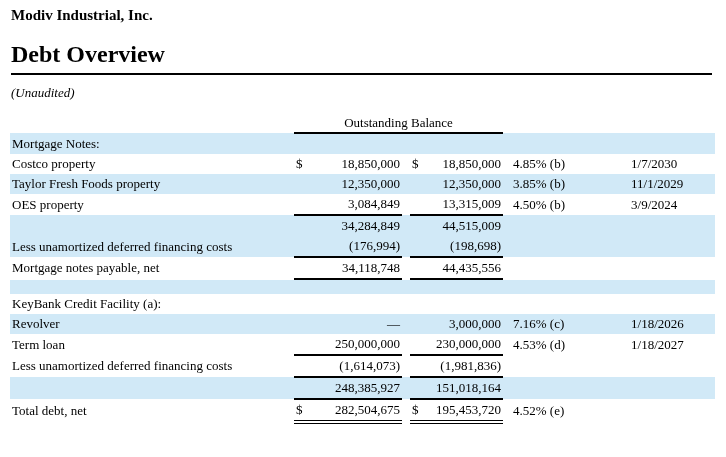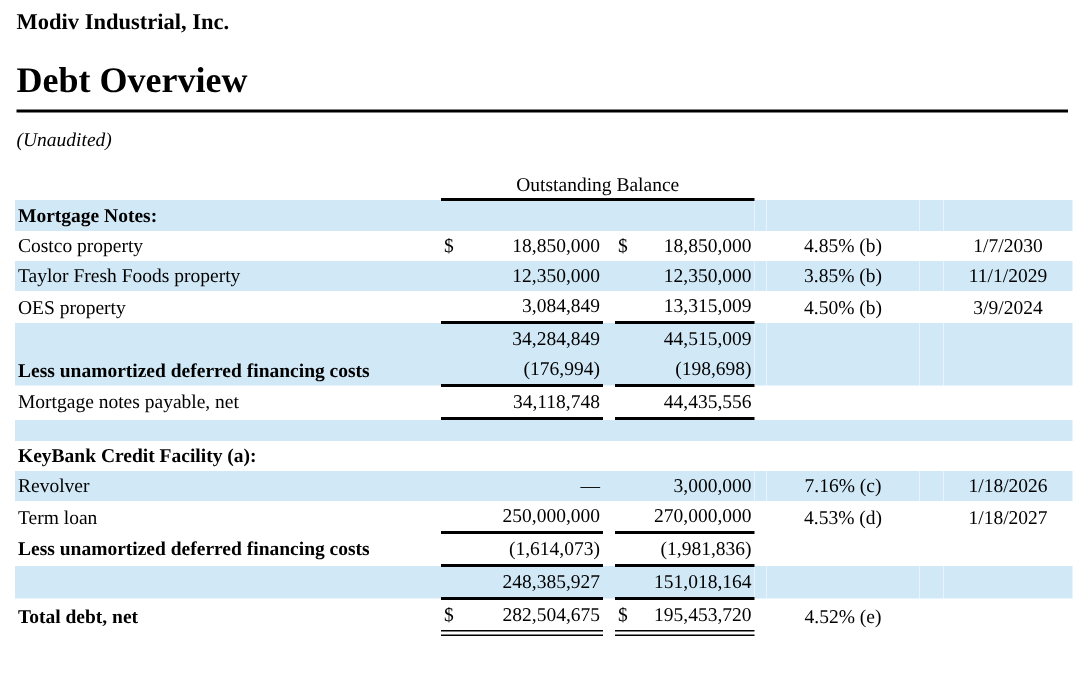--- a/index.html
+++ b/index.html
@@ -57,23 +57,23 @@
     vertical-align: bottom;
     padding-bottom: 3px;
     line-height: 14px;
   }
   thead tr.group-row th { height: 18px; }
   .bb  { border-bottom: 2px solid #000; }
   td.bb1 { border-bottom: 2px solid #000; }
   td.bb2 { border-bottom: 4px double #000; }
   td.num { text-align: right; padding-right: 8px; }
   td.dollar { text-align: left; padding-left: 4px; }
-  td.ctr { text-align: center; margin-top: 20px; }
+  td.ctr { text-align: left; margin-top: 20px; }
   td.label { text-align: left; }
-  td.in0 { padding-left: 10px; font-weight: bold; }
+  td.in0 { padding-left: 10px; }
   td.in1 { padding-left: 16px; }
   td.in2 { padding-left: 26px; }
   tr.hl { background: var(--hl, #d1e9f7); }
   tr.spacer td { height: 14px; line-height: 14px; }
 </style>
 </head>
 <body>
 
 <div class="doc-header">
   <p class="company">Modiv Industrial, Inc.</p>
@@ -216,21 +216,21 @@
         <td class="ctr">7.16% (c)</td>
         <td class="gap"></td>
         <td class="ctr">1/18/2026</td>
       </tr>
       <tr>
         <td class="label in1">Term loan</td>
         <td class="dollar bb1"></td>
         <td class="num bb1">250,000,000</td>
         <td class="gap"></td>
         <td class="dollar bb1"></td>
-        <td class="num bb1">270,000,000</td>
+        <td class="num bb1">230,000,000</td>
         <td class="gap"></td>
         <td class="ctr">4.53% (d)</td>
         <td class="gap"></td>
         <td class="ctr">1/18/2027</td>
       </tr>
       <tr>
         <td class="label in0">Less unamortized deferred financing costs</td>
         <td class="dollar bb1"></td>
         <td class="num bb1">(1,614,073)</td>
         <td class="gap"></td>

